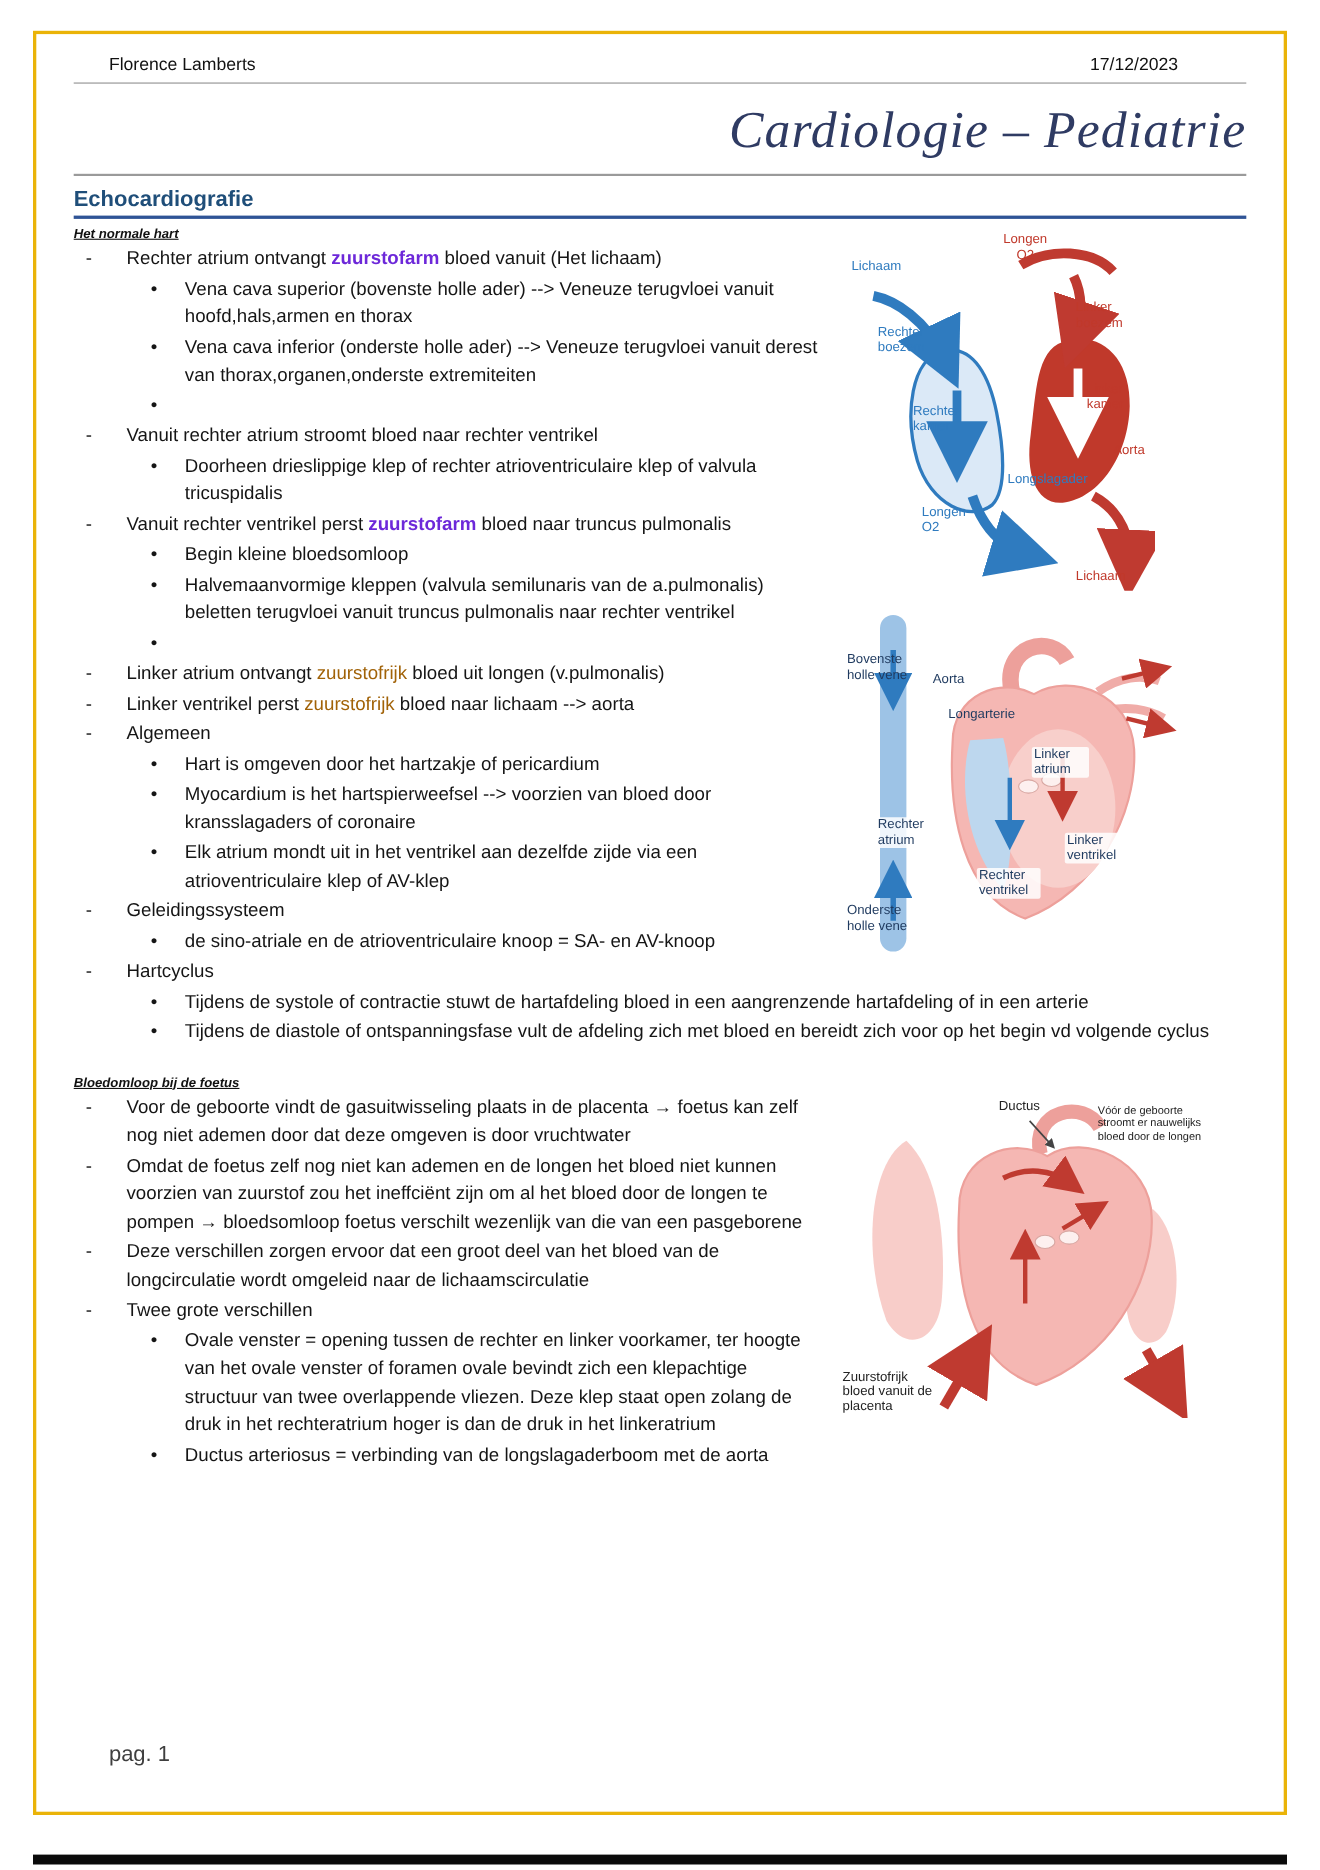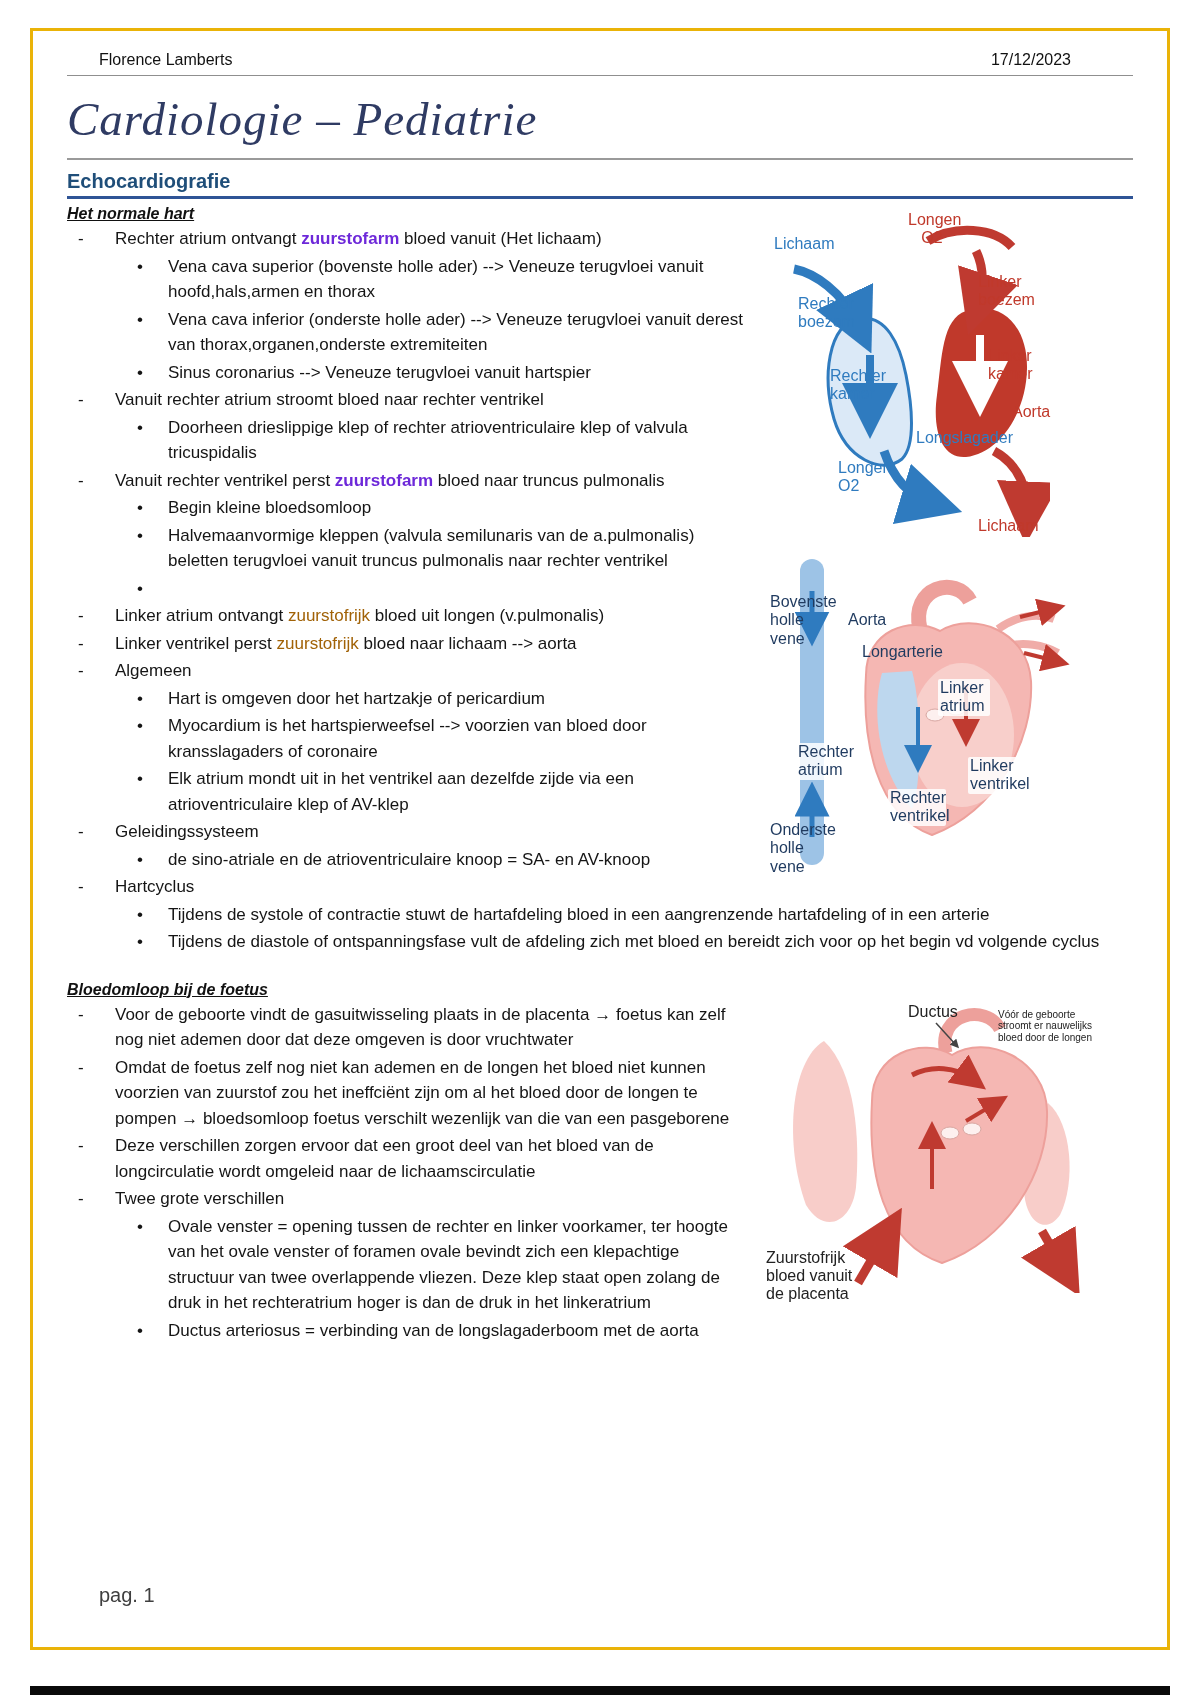--- a/index.html
+++ b/index.html
@@ -5,41 +5,41 @@
   html,body{margin:0;padding:0;}
   body{width:1200px;height:1700px;background:#ffffff;overflow:hidden;
        font-family:"Liberation Sans","DejaVu Sans",sans-serif;color:#1a1a1a;}
   .canvas{position:relative;width:1200px;height:1700px;background:#fff;}
   .page{position:absolute;top:28px;left:30px;right:30px;height:1622px;
         border:3px solid #eab308;box-sizing:border-box;background:#fff;
         padding:18px 34px 30px;}
   .header{display:flex;justify-content:space-between;align-items:flex-end;
           padding:2px 62px 6px 32px;border-bottom:1px solid #8f8f8f;font-size:16px;color:#111;}
   .doc-title{font-family:"Liberation Serif","DejaVu Serif",serif;font-style:italic;font-weight:500;
-         font-size:47px;color:#2f3b63;text-align:left;margin:16px 0 4px;letter-spacing:1px;}
+         font-size:47px;color:#2f3b63;text-align:right;margin:16px 0 4px;letter-spacing:1px;}
   .title-rule{height:2px;background:#9a9a9a;margin:12px 0 10px;}
   .section-heading{font-size:20px;font-weight:700;color:#1f4e79;margin:4px 0 0;
           padding-bottom:3px;border-bottom:3px solid #2f5496;}
   .subsection{margin-top:6px;}
   .sub2{margin-top:26px;}
-  .subtitle{font-size:16px;font-style:italic;font-weight:600;text-decoration:underline;margin:3px 0 3px;color:#111;}
+  .subtitle{font-size:12px;font-style:italic;font-weight:600;text-decoration:underline;margin:3px 0 3px;color:#111;}
   .items{}
   .li{display:flex;margin:2px 0;font-size:17px;line-height:1.5;color:#151515;}
   .lvl1{padding-left:11px;} .lvl1>.marker{flex:0 0 37px;}
   .lvl2{padding-left:70px;} .lvl2>.marker{flex:0 0 31px;}
   .txt{flex:1 1 auto;}
   .hl-blue{color:#6d28d9;font-weight:700;}
   .hl-red{color:#a16207;font-weight:400;}
   .hl-arrow{font-weight:700;}
   figure{margin:0;}
   .diagram{float:right;clear:right;position:relative;margin:2px 0 8px 14px;}
   .d1{width:280px;height:330px;margin-right:83px;}
   .d2{width:300px;height:310px;margin-right:63px;margin-top:12px;}
   .d3{width:340px;height:310px;margin-right:33px;}
-  .dlabel{position:absolute;font-size:16px;line-height:1.15;}
+  .dlabel{position:absolute;font-size:12px;line-height:1.15;}
   .dl-red{color:#c0392b;} .dl-blue{color:#2f7bbf;} .dl-navy{color:#1f3a5f;margin-top:10px;} .dl-black{color:#222;}
   .bg-white{background:rgba(255,255,255,.85);padding:0 2px;border-radius:2px;}
   .footer{position:absolute;left:66px;bottom:40px;font-size:20px;color:#3f3f3f;}
   .next-page-bar{position:absolute;left:30px;right:30px;top:1686px;height:9px;background:#0a0a0a;}
 </style>
 </head>
 <body>
 
 <div class="canvas">
   <div class="page">
@@ -136,21 +136,20 @@
           <div class="li lvl2">
             <span class="marker">•</span>
             <span class="txt"><span>Vena cava superior (bovenste holle ader) --&gt; Veneuze terugvloei vanuit hoofd,hals,armen en thorax</span></span>
           </div>
           <div class="li lvl2">
             <span class="marker">•</span>
             <span class="txt"><span>Vena cava inferior (onderste holle ader) --&gt; Veneuze terugvloei vanuit derest van thorax,organen,onderste extremiteiten</span></span>
           </div>
           <div class="li lvl2">
             <span class="marker">•</span>
-            <span class="txt"><span>Sinus coronarius --&gt; Veneuze terugvloei vanuit hartspier</span></span>
           </div>
           <div class="li lvl1">
             <span class="marker">-</span>
             <span class="txt"><span>Vanuit rechter atrium stroomt bloed naar rechter ventrikel</span></span>
           </div>
           <div class="li lvl2">
             <span class="marker">•</span>
             <span class="txt"><span>Doorheen drieslippige klep of rechter atrioventriculaire klep of valvula tricuspidalis</span></span>
           </div>
           <div class="li lvl1">

